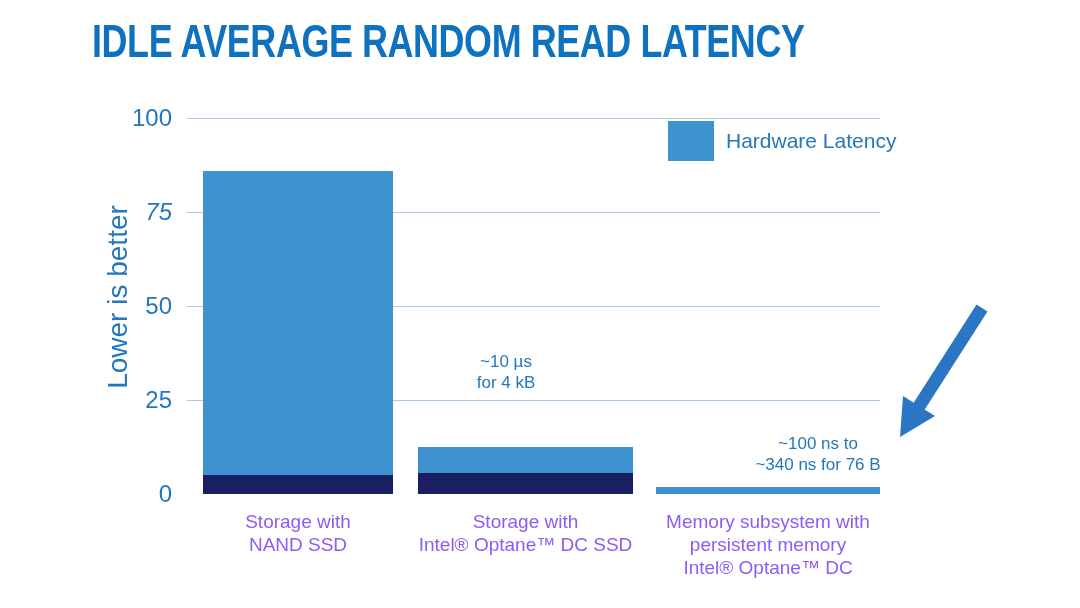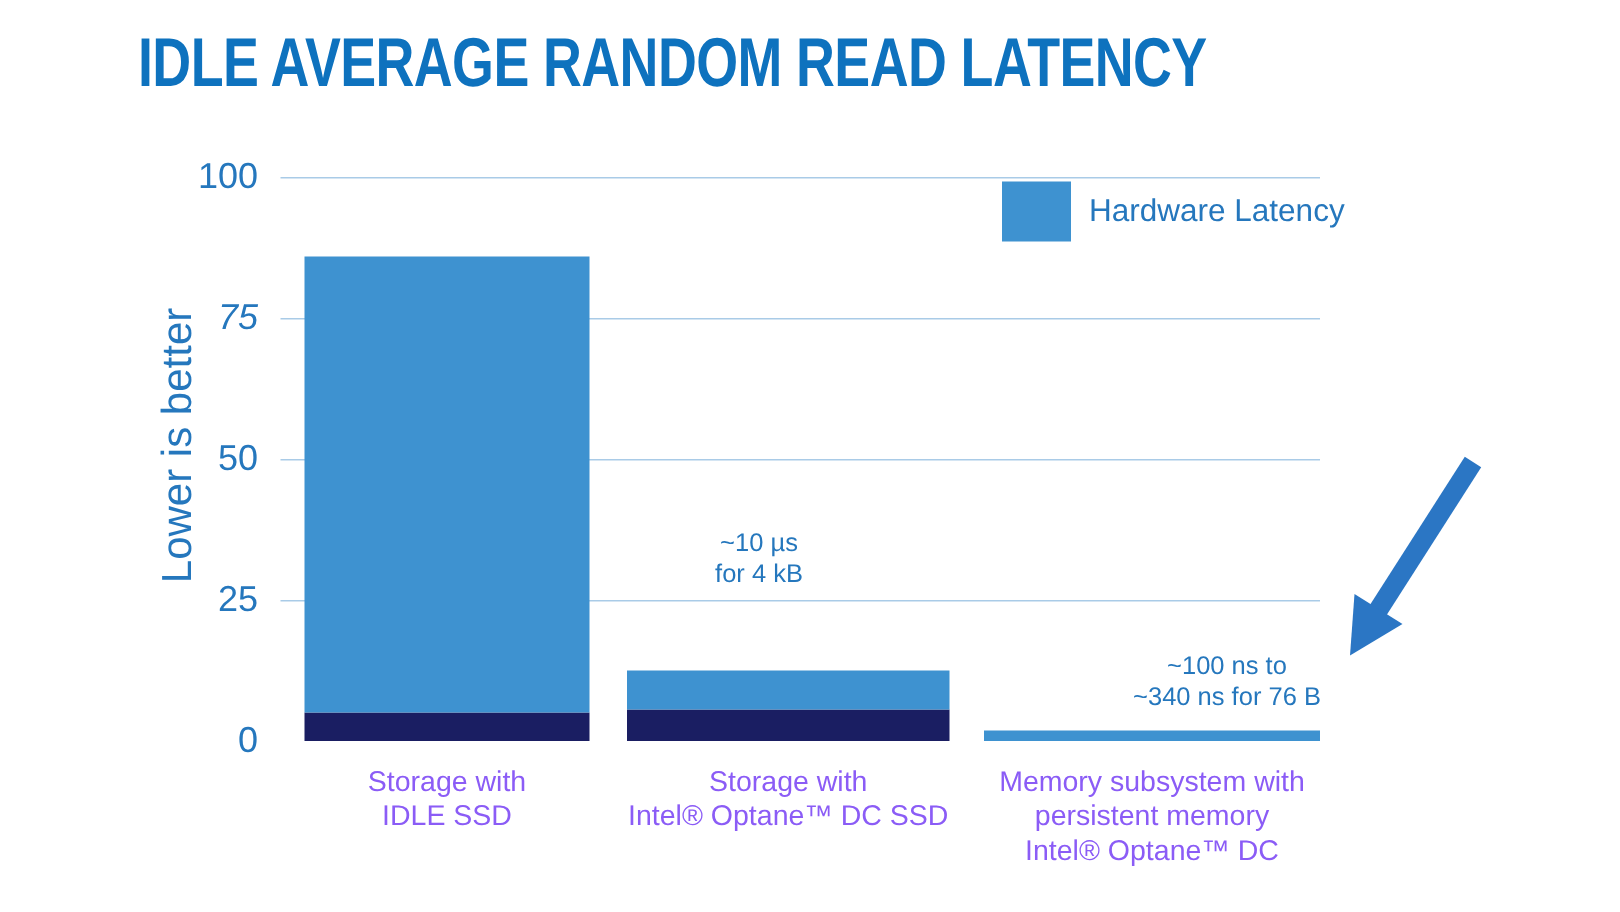--- a/index.html
+++ b/index.html
@@ -138,21 +138,21 @@
     <div>
         <div class="bar-seg" style="left: 16px; width: 190px; bottom: 0px; height: 18.8px; background: rgb(26, 30, 98);"></div>
         <div class="bar-seg" style="left: 16px; width: 190px; bottom: 18.8px; height: 304.56px; background: rgb(62, 146, 208);"></div>
         <div class="bar-seg" style="left: 231px; width: 215px; bottom: 0px; height: 20.68px; background: rgb(26, 30, 98);"></div>
         <div class="bar-seg" style="left: 231px; width: 215px; bottom: 20.68px; height: 26.32px; background: rgb(62, 146, 208);"></div>
         <div class="bar-seg" style="left: 469px; width: 224px; bottom: 0px; height: 6.768px; background: rgb(62, 146, 208);"></div>
       </div>
     <div>
         <div class="cat-label" style="left: -9px; width: 240px; top: 392px;">
           <div>Storage with</div>
-          <div>IDLE SSD</div>
+          <div>NAND SSD</div>
         </div>
         <div class="cat-label" style="left: 206px; width: 265px; top: 392px;">
           <div>Storage with</div>
           <div>Intel® Optane™ DC SSD</div>
         </div>
         <div class="cat-label" style="left: 444px; width: 274px; top: 392px;">
           <div>Memory subsystem with</div>
           <div>persistent memory</div>
           <div>Intel® Optane™ DC</div>
         </div>

